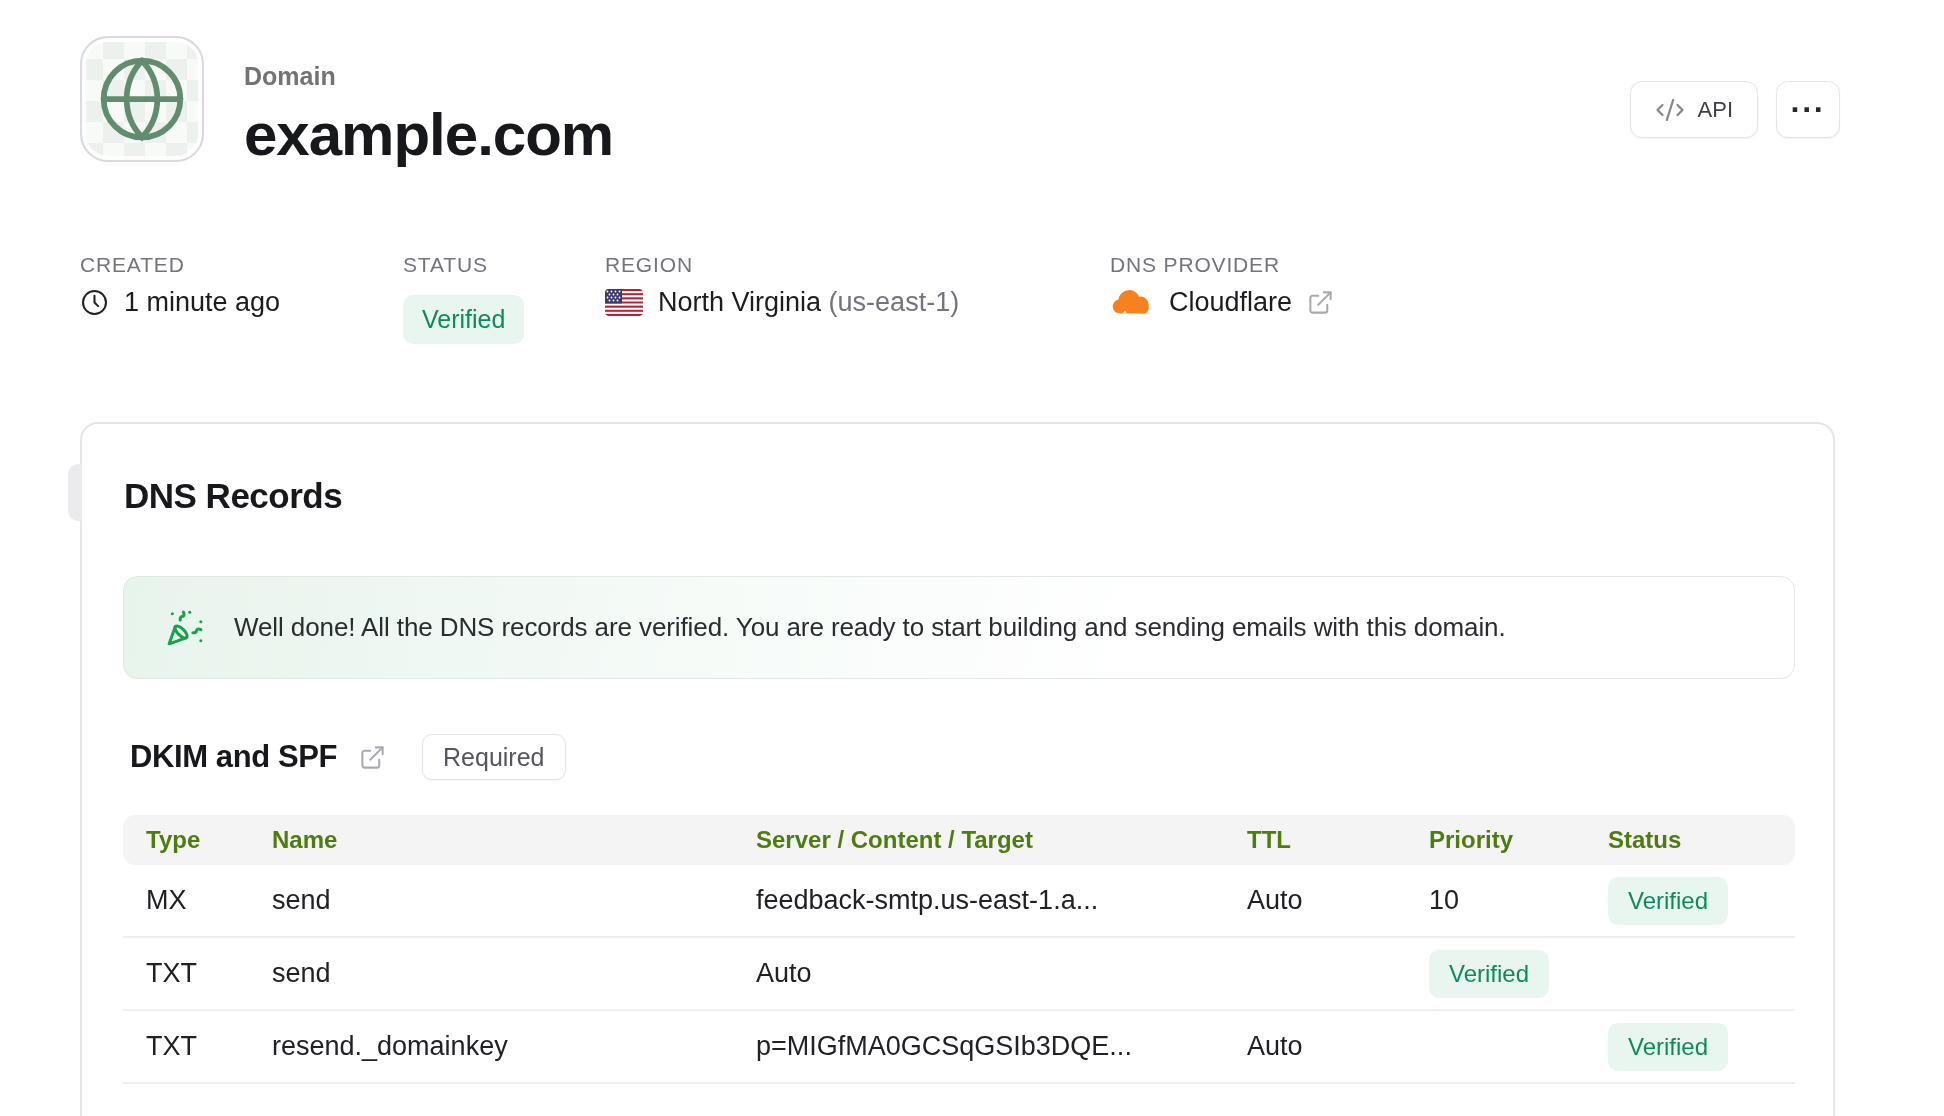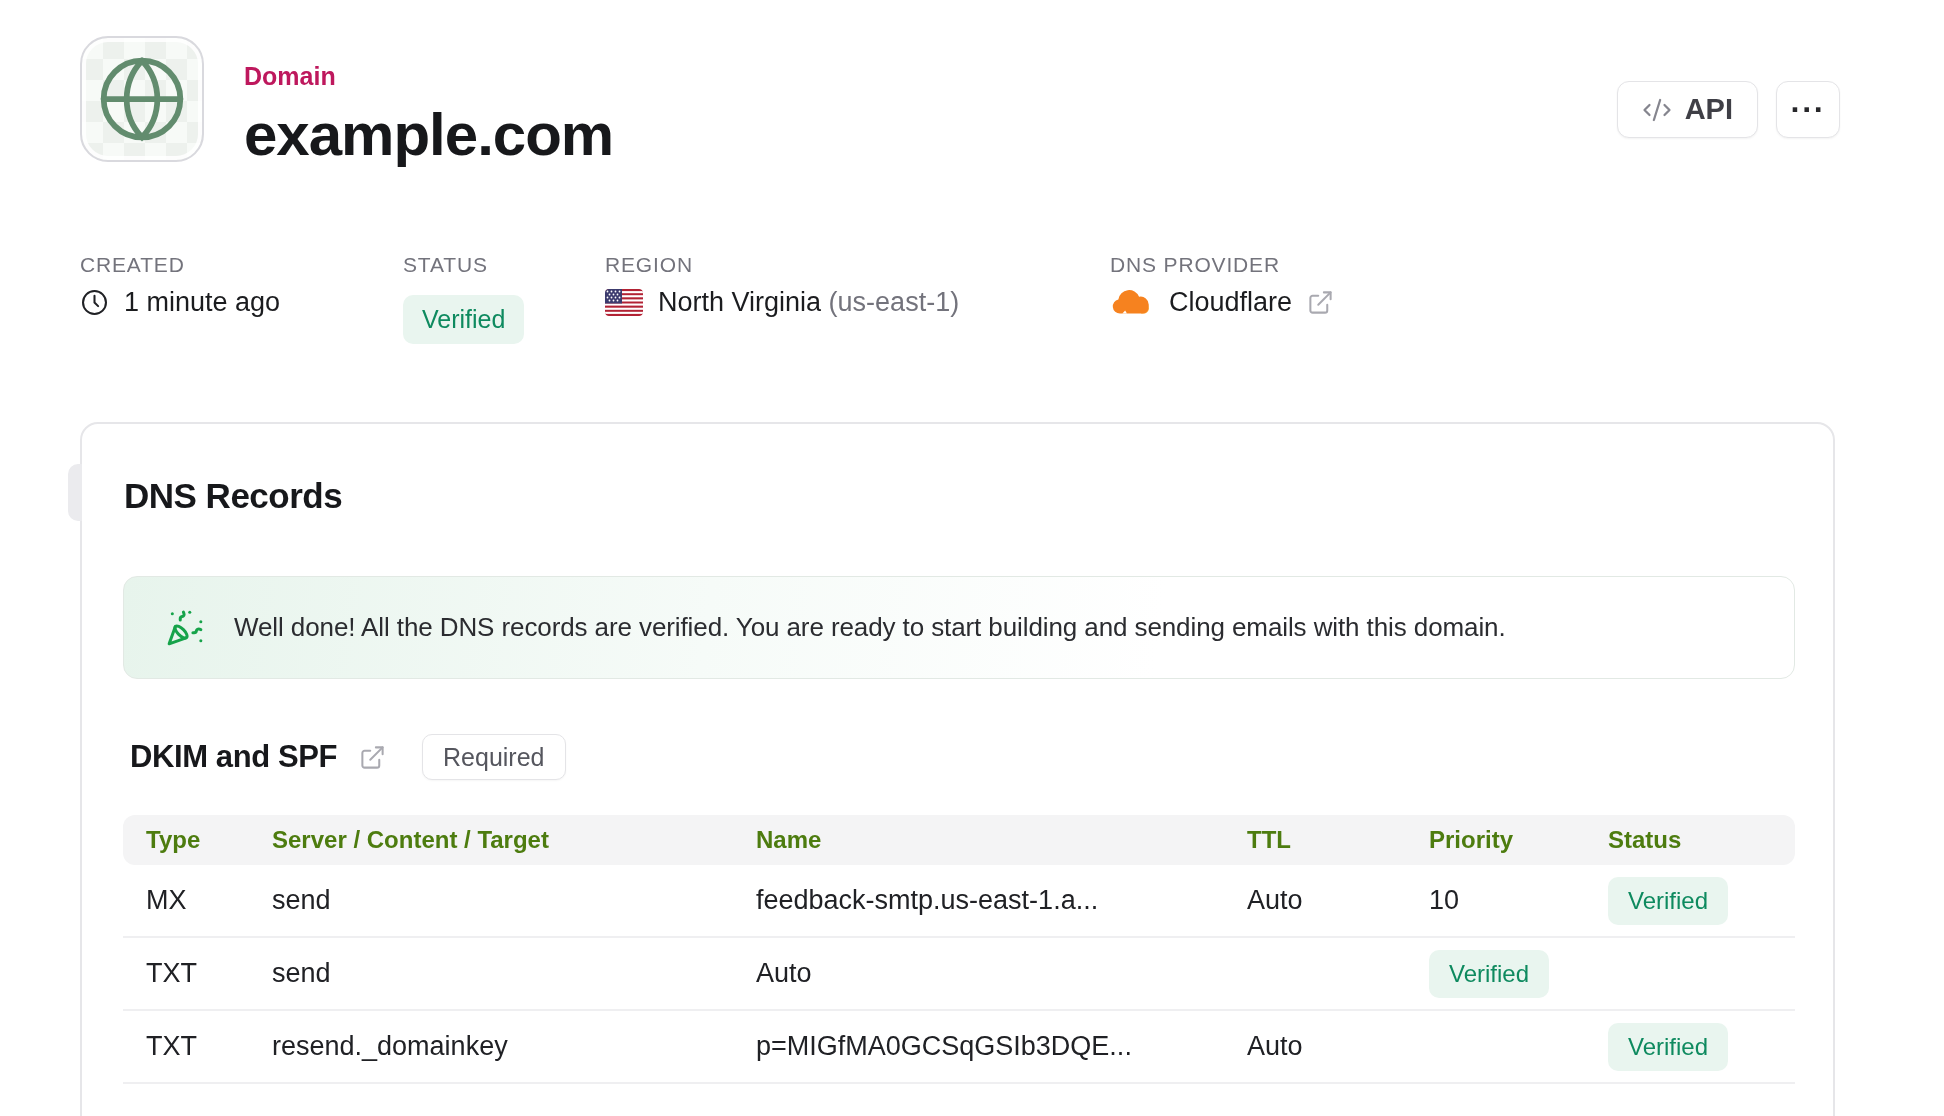--- a/index.html
+++ b/index.html
@@ -8,26 +8,26 @@
 
   
   .header { position: absolute; left: 80px; top: 36px; right: 104px;
     display: flex; justify-content: space-between; align-items: flex-start; }
   .id-block { display: flex; gap: 40px; }
   .tile { width: 124px; height: 126px; border: 2px solid #d9d9de; border-radius: 28px;
     background: repeating-conic-gradient(#edf1ed 0% 25%, #f7faf7 0% 50%) 0 0 / 42px 42px;
     box-shadow: inset 0 0 0 4px rgba(255,255,255,.85);
     display: flex; align-items: center; justify-content: center; }
   .title-block { padding-top: 26px; }
-  .eyebrow { font-size: 25px; font-weight: 700; color: #be185d; }
+  .eyebrow { font-size: 25px; font-weight: 700; color: #737373; }
   .page-title { font-size: 60px; font-weight: 700; color: #17181b; letter-spacing: -1px; margin-top: 9px; }
   .actions { display: flex; gap: 18px; margin-top: 45px; }
   .btn { height: 57px; border: 1px solid #e4e4e7; border-radius: 12px; background: #fff;
     box-shadow: 0 1px 2px rgba(0,0,0,.05); display: flex; align-items: center; justify-content: center;
-    gap: 13px; padding: 12px 24px; font-size: 29px; color: #3f3f46; cursor: pointer; font-weight: bold; }
+    gap: 13px; padding: 12px 24px; font-size: 22px; color: #3f3f46; cursor: pointer; }
   .btn-more { width: 64px; padding: 0; font-size: 32px; font-weight: 700; color: #27272a; letter-spacing: 1px; }
 
   
   .meta { position: absolute; left: 80px; top: 253px; width: 1756px; height: 110px; }
   .meta-block { position: absolute; top: 0; }
   .meta-created { left: 0; } .meta-status { left: 323px; } .meta-region { left: 525px; } .meta-provider { left: 1030px; }
   .meta-label { font-size: 21px; color: #73737c; letter-spacing: .04em; font-weight: 400; }
   .meta-value { margin-top: 10px; display: flex; align-items: center; gap: 15px; font-size: 27px; color: #1b1c1f; }
   .meta-status .meta-value { margin-top: 18px; }
   .pill-verified { background: #e9f5ef; color: #0e8a5f; font-size: 25px; padding: 10px 19px; border-radius: 10px; }
@@ -217,22 +217,22 @@
           <path d="M10 14 21 3"></path>
           <path d="M18 14v5a2 2 0 0 1-2 2H5a2 2 0 0 1-2-2V8a2 2 0 0 1 2-2h5"></path>
       </svg>
     </span>
     <span class="pill-required">Required</span>
   </div>
 
   <div class="dns-table">
     <div class="thead grid-cols">
       <span>Type</span>
+      <span>Name</span>
       <span>Server / Content / Target</span>
-      <span>Name</span>
       <span>TTL</span>
       <span>Priority</span>
       <span>Status</span>
     </div>
 
     <div class="tr grid-cols">
       <span>MX</span>
       <span>send</span>
       <span>feedback-smtp.us-east-1.a...</span>
       <span>Auto</span>

